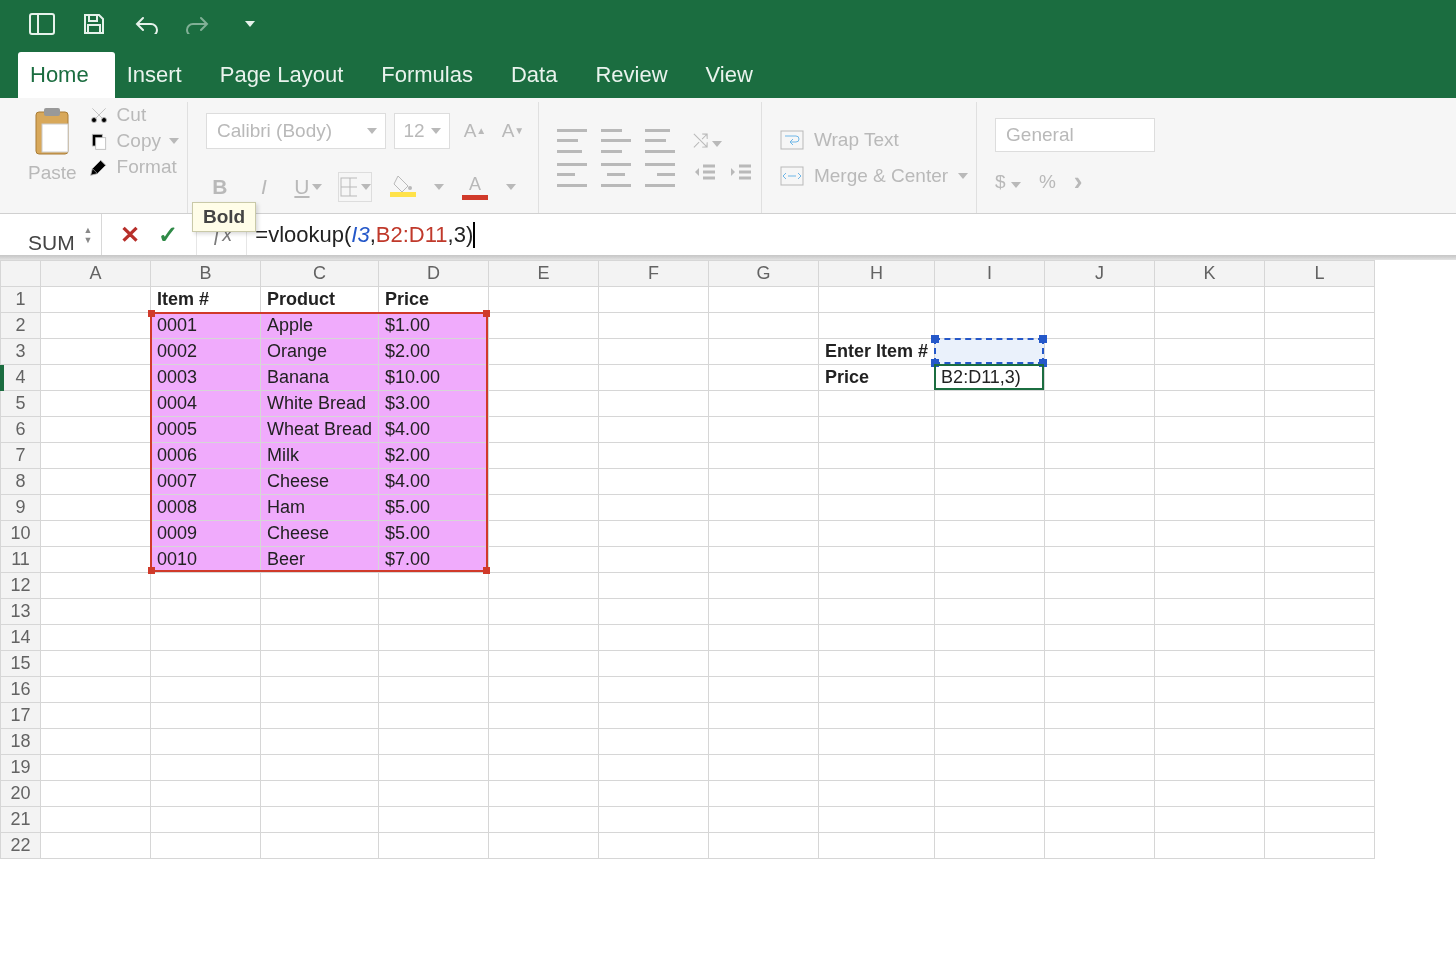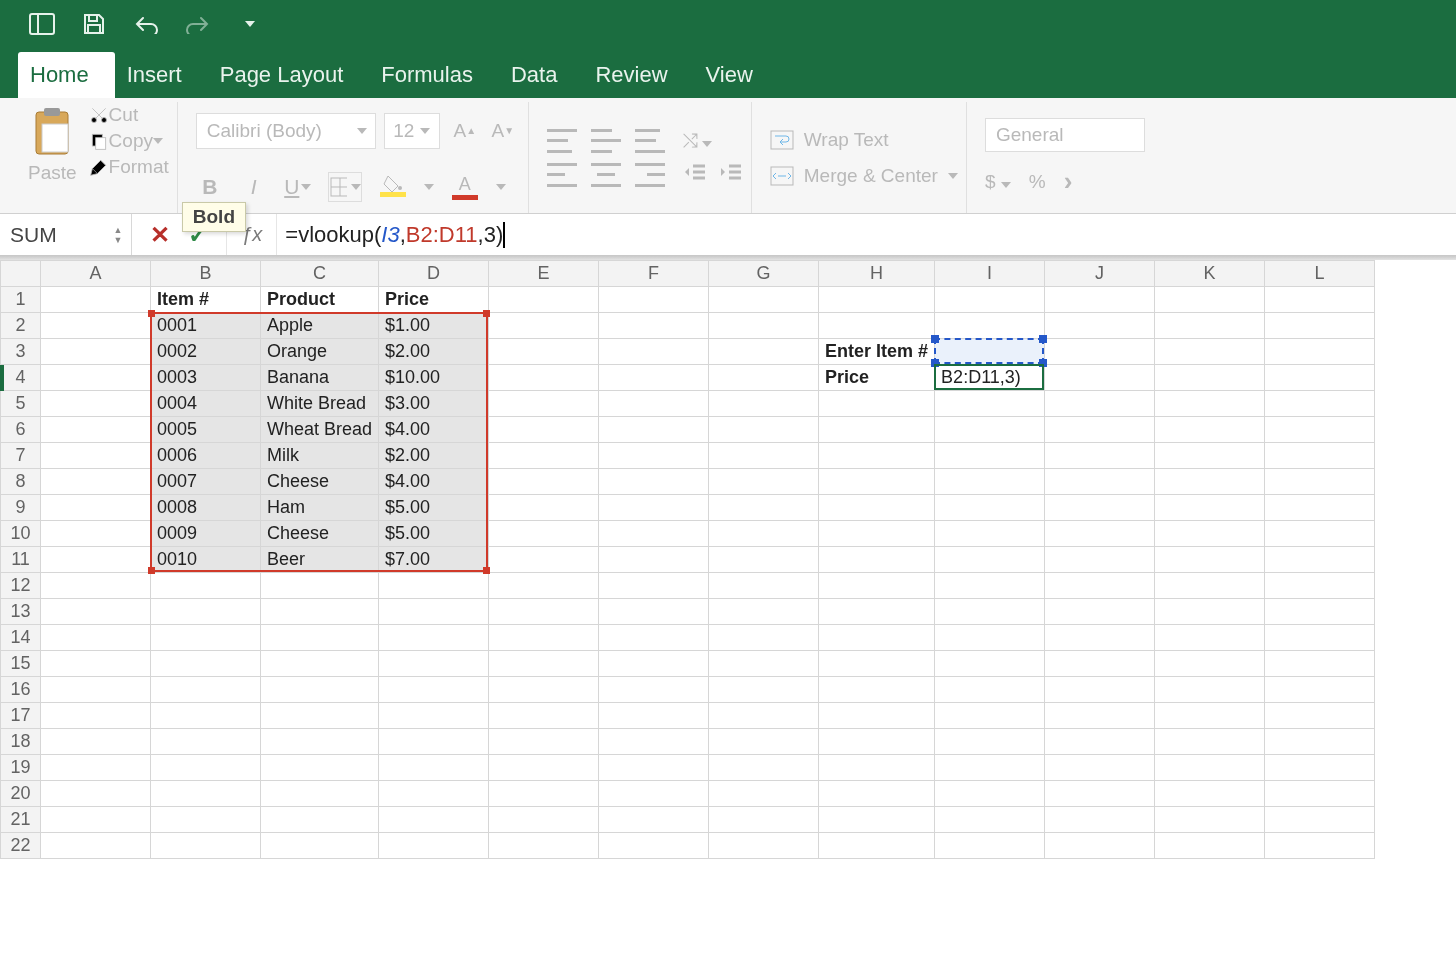--- a/index.html
+++ b/index.html
@@ -83,21 +83,21 @@
     align-items: center;
     gap: 2px;
     font-size: 19px;
     color: #6a6a6a;
   }
   .clip-icon {
     width: 48px; height: 56px;
     display:flex; align-items:center; justify-content:center;
   }
   .clip-actions { display:flex; flex-direction:column; gap:4px; font-size:19px; }
-  .clip-actions .row { display:flex; align-items:center; }
+  .clip-actions .row { display:flex; align-items:center; gap:8px; }
   .clip-actions svg { width:20px; height:20px; }
 
   .font-group-top { display:flex; align-items:center; gap:8px; }
   .font-name-box {
     width: 180px; height: 36px;
     background: #fff; border:1px solid #ddd;
     display:flex; align-items:center; padding:0 10px;
     font-size:19px; color:#8a8a8a;
     position: relative;
   }
@@ -150,23 +150,23 @@
 
   
   .formula-row {
     height: 42px;
     border-bottom: 1px solid #c9c9c9;
     display:flex;
     align-items:stretch;
     background:#fff;
   }
   .name-box {
-    width: 132px;
+    width: 102px;
     border-right:1px solid #d8d8d8;
-    display:flex; align-items:center; padding-left:10px;
+    display:flex; align-items:flex-end; padding-left:28px;
     font-size: 21px;
     color:#444;
     position:relative;
   }
   .name-box .stepper {
     position:absolute; right:4px; top:4px; bottom:4px; width:18px;
     display:flex; flex-direction:column; justify-content:center; gap:2px;
   }
   .name-box .stepper div { font-size:9px; color:#888; line-height:8px; text-align:center;}
   .fb-btns { display:flex; align-items:center; gap:18px; padding:0 18px; border-right:1px solid #e6e6e6;}
@@ -212,21 +212,21 @@
   table.grid th.rowhdr {
     width: 40px;
     text-align:center;
   }
   .colA{width:110px}.colB{width:110px}.colC{width:110px}.colD{width:110px}
   .colE{width:110px}.colF{width:110px}.colG{width:110px}.colH{width:110px}
   .colI{width:110px}.colJ{width:110px}.colK{width:110px}.colL{width:110px}
 
   td.bold { font-weight:700; }
   td.right { text-align:left; }
-  td.pink { background:#e5e5e5; }
+  td.pink { background:#f0abfc; }
   td.tri::before {
     content:""; position:absolute; width:0;height:0;
     border-top:8px solid #2f8a47; border-right:8px solid transparent;
     margin-left:-6px; margin-top:-12px;
   }
   td { position:relative; }
 
   
   .overlay { position:absolute; pointer-events:none; }
   .red-range {

